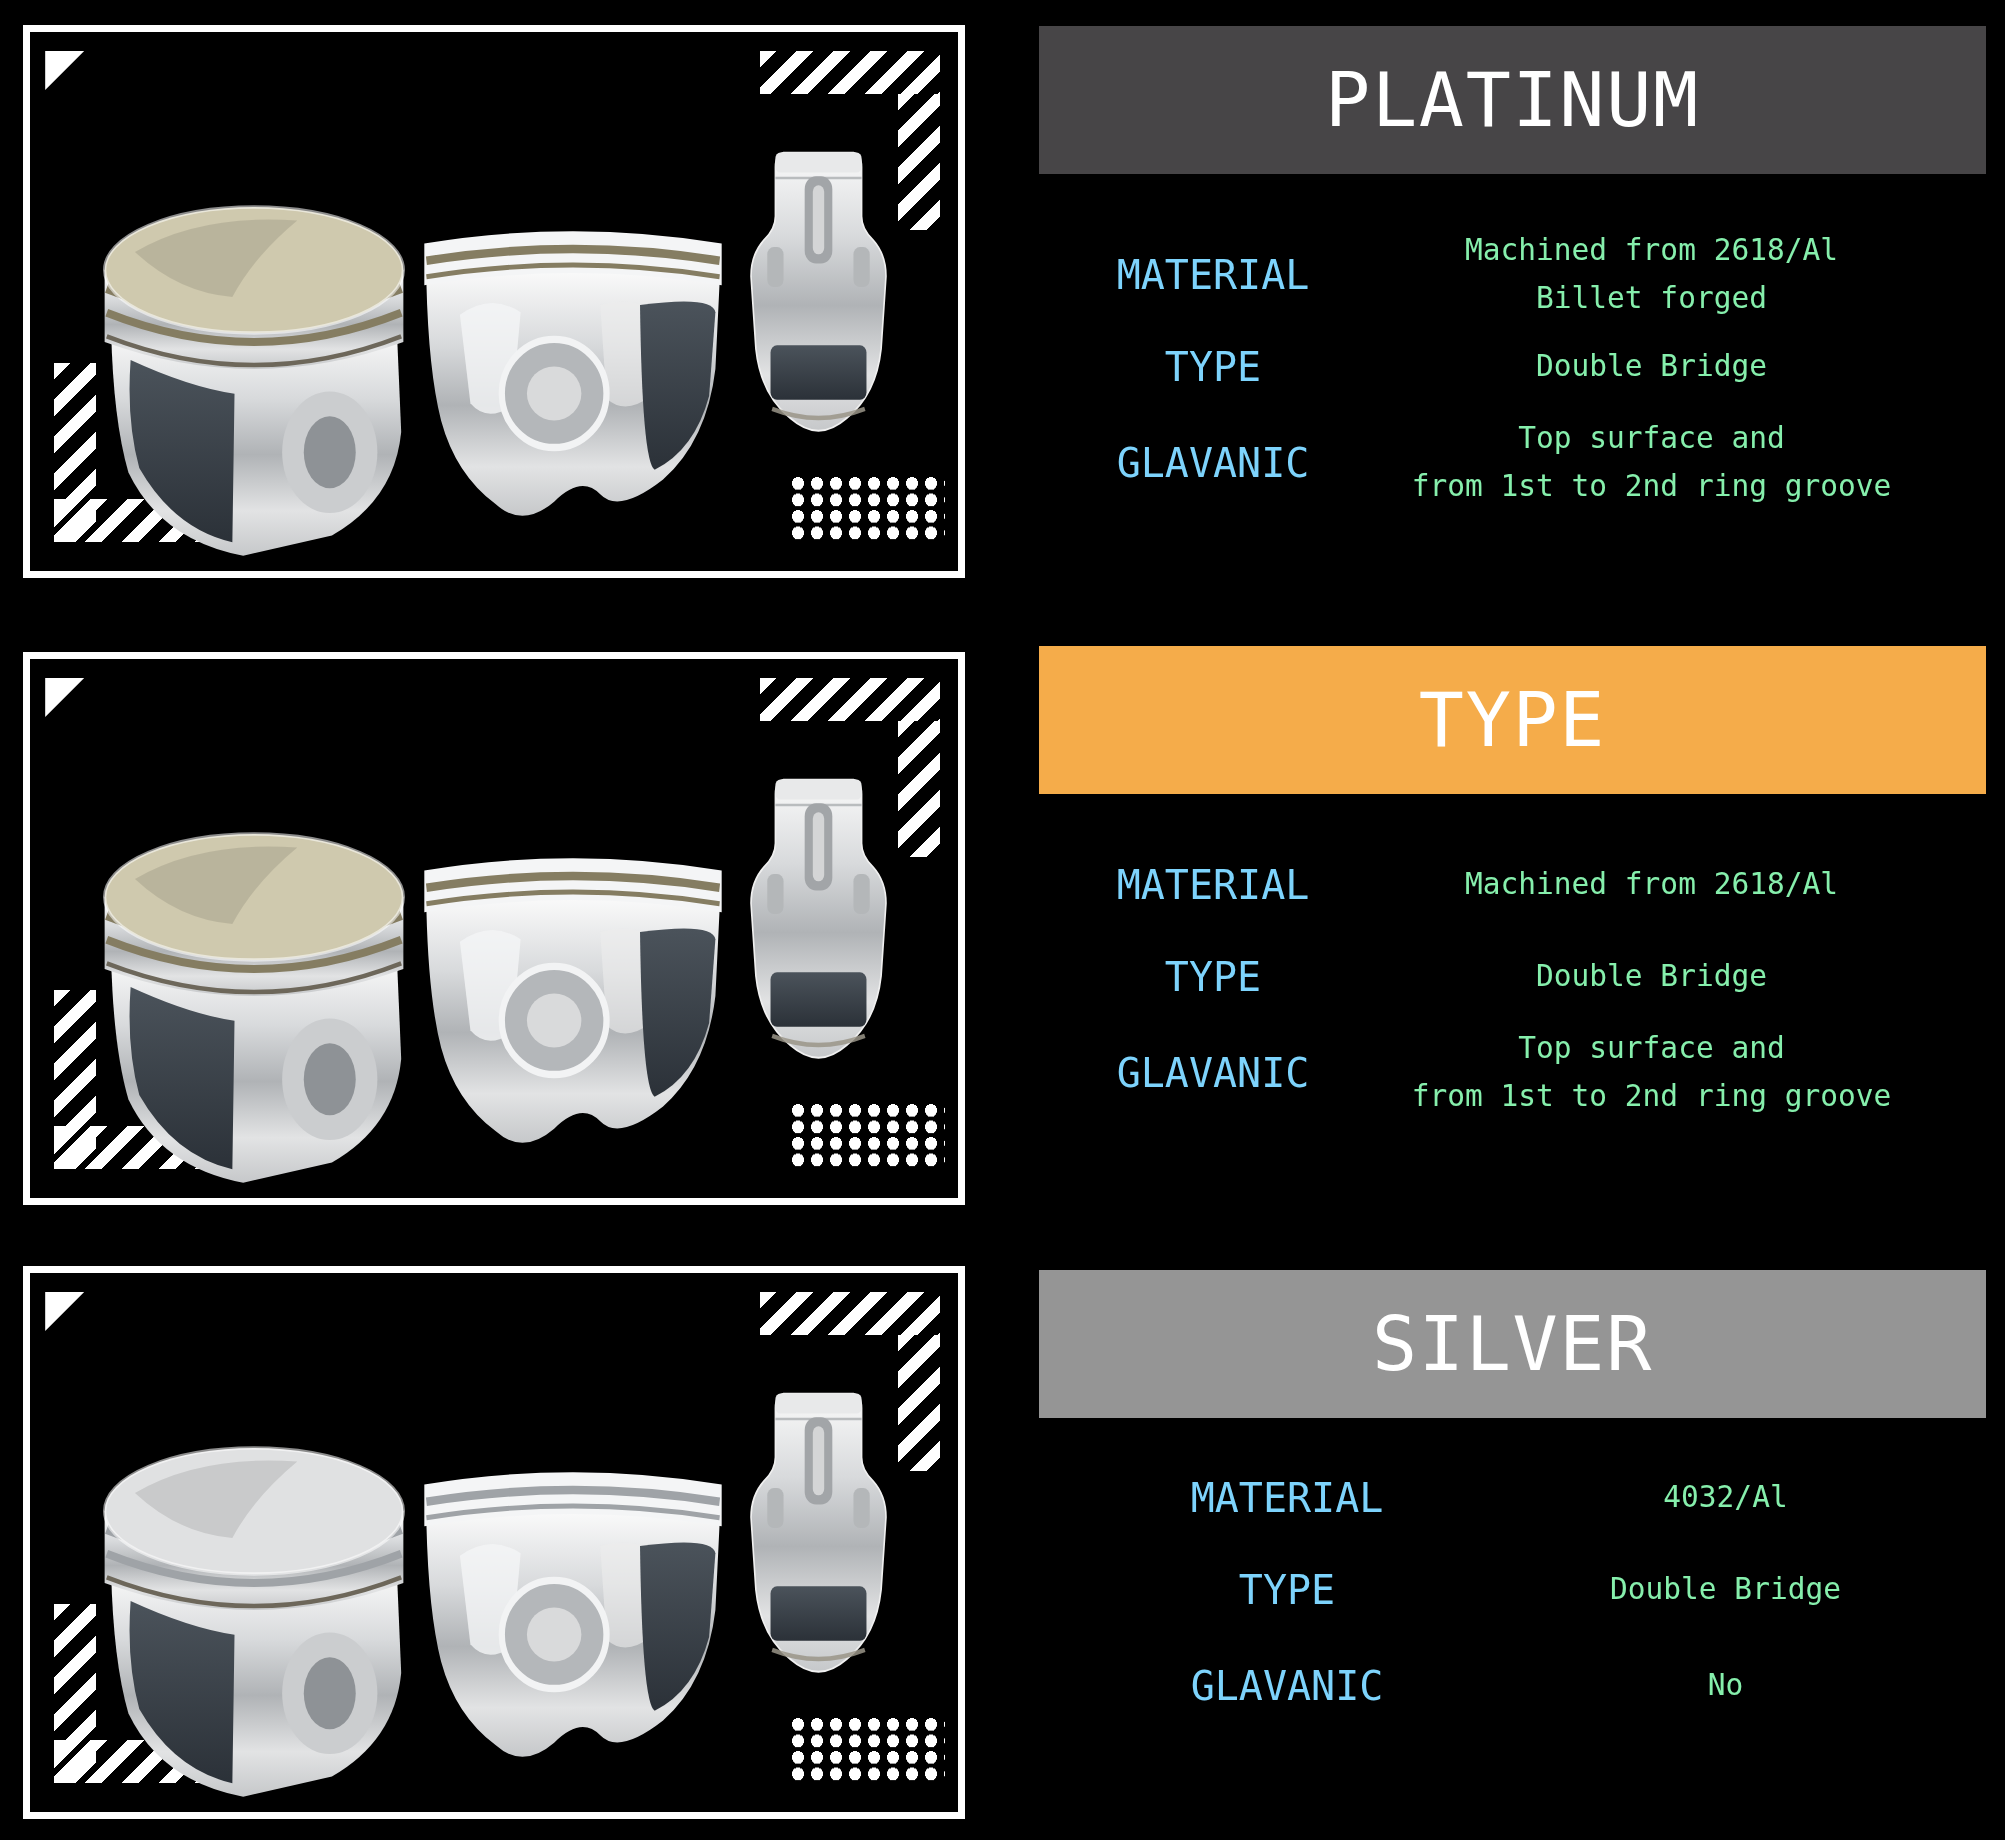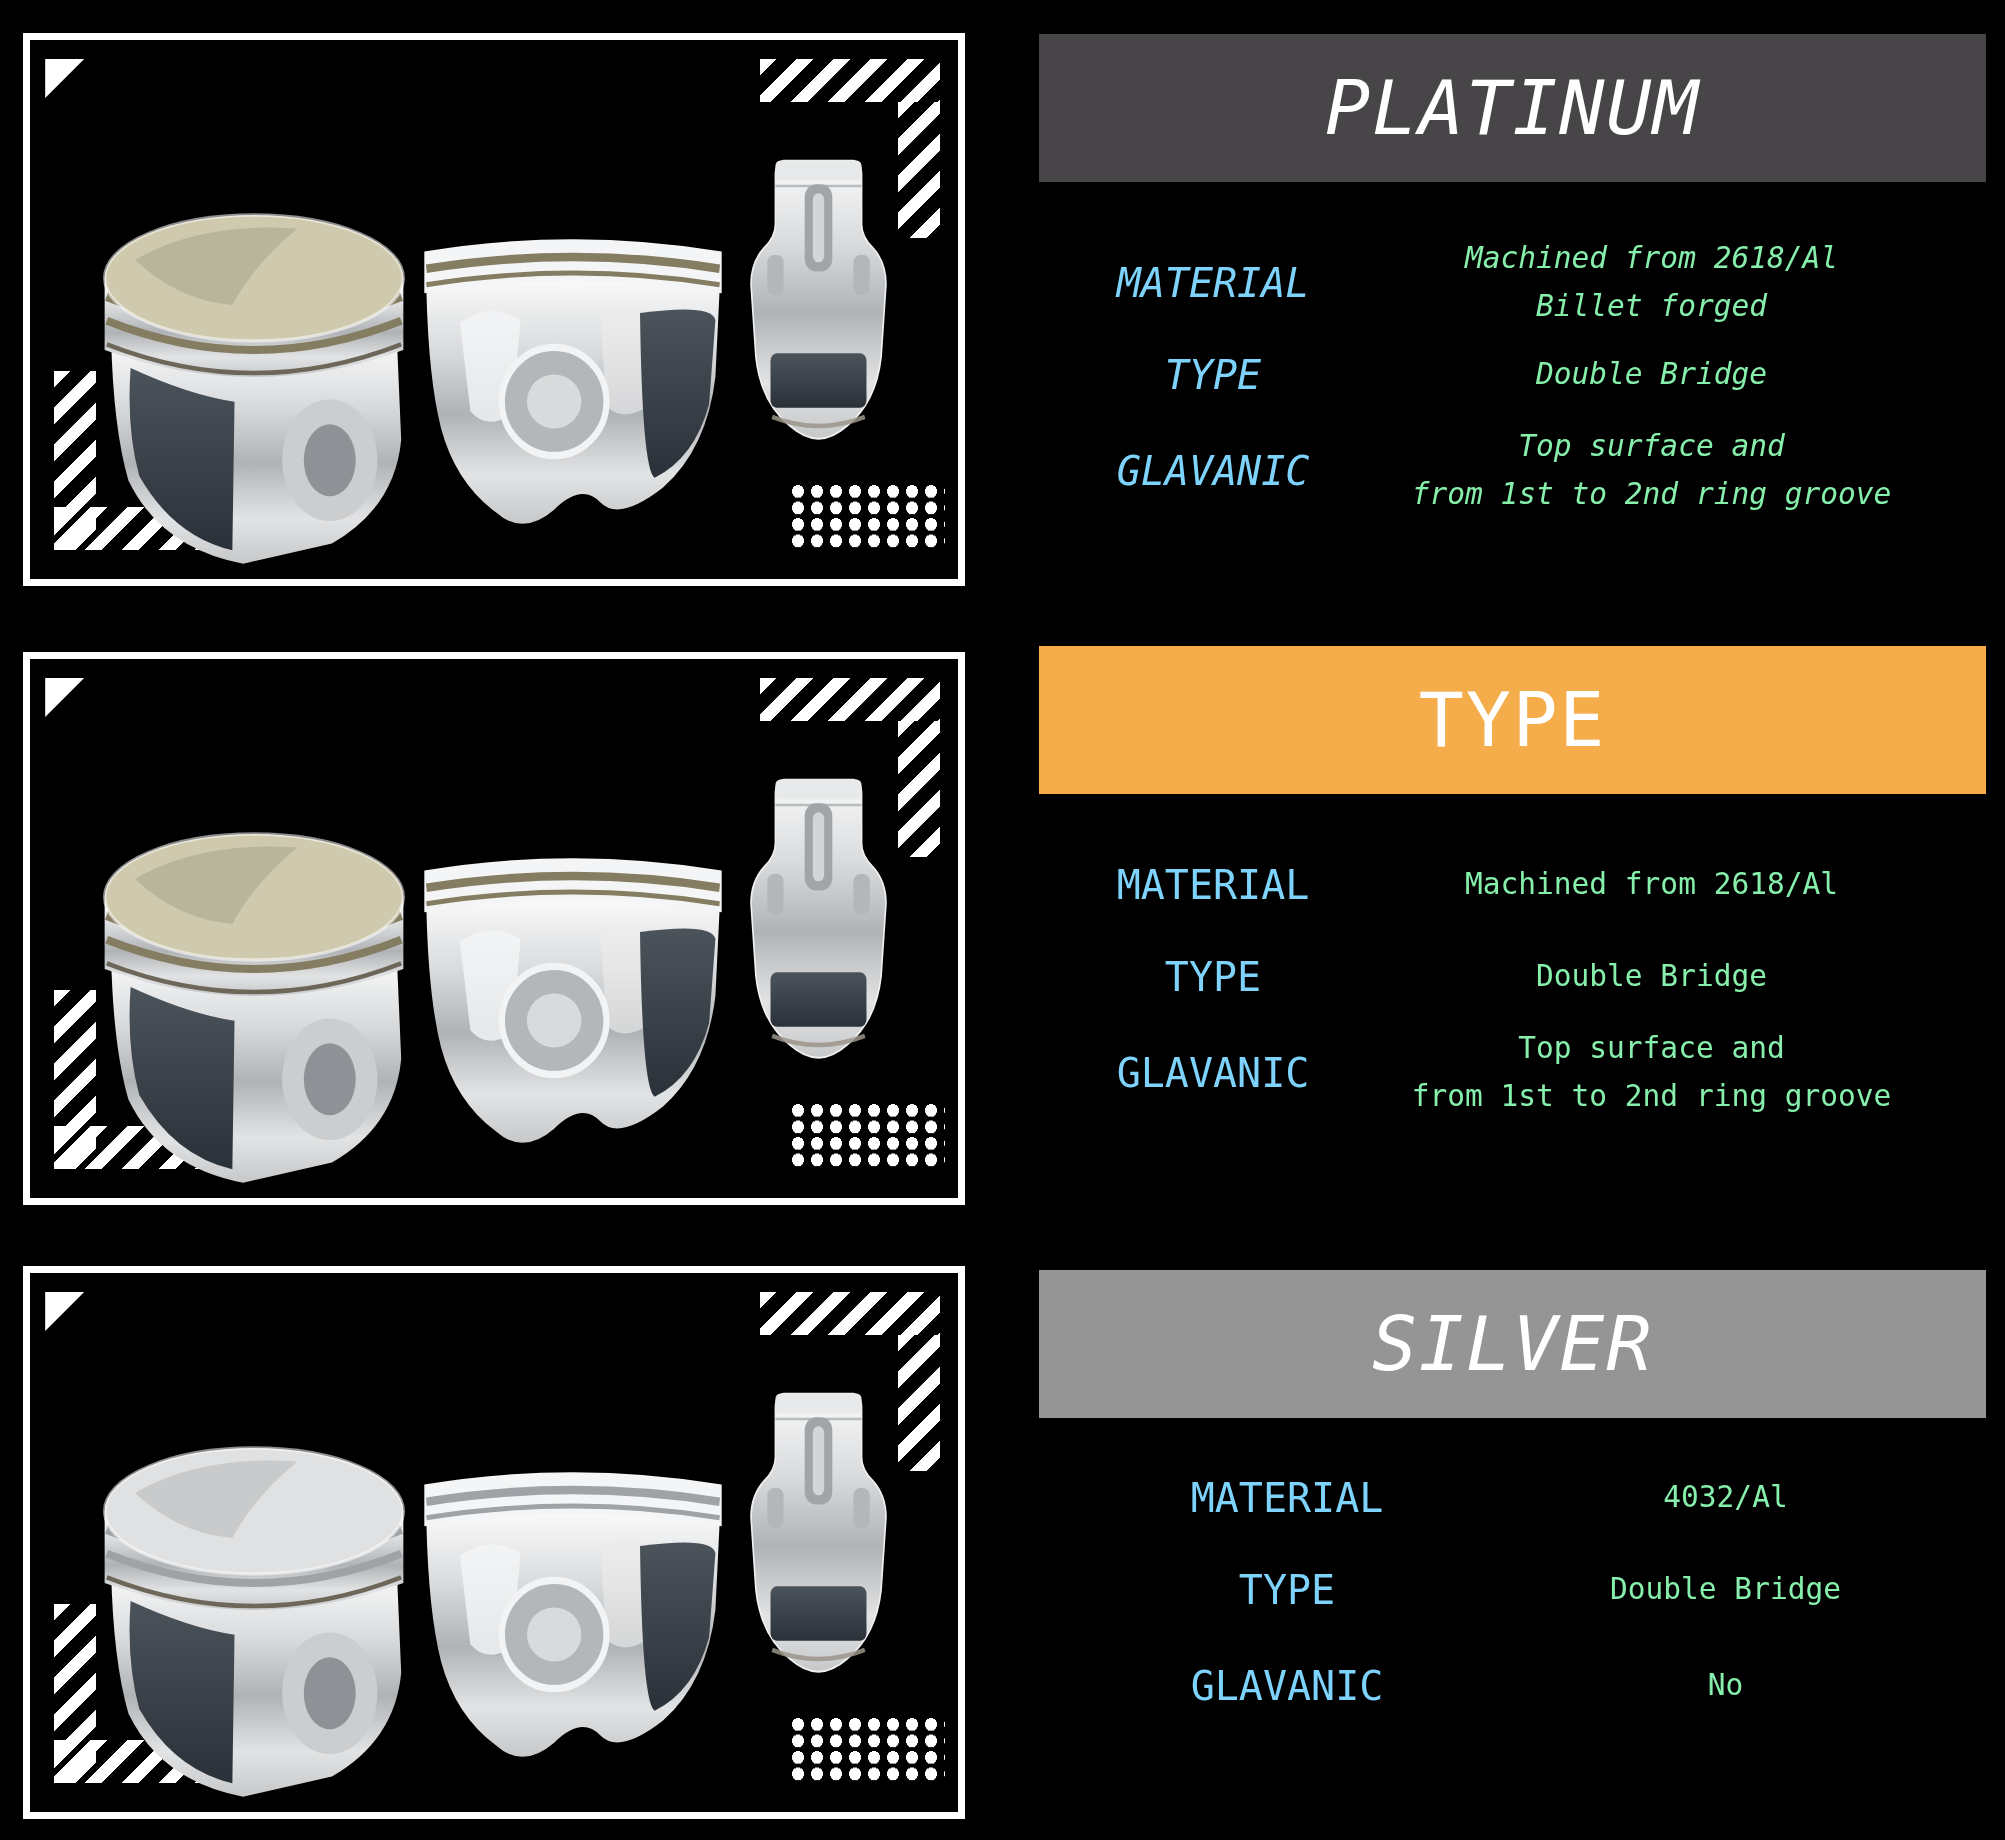--- a/index.html
+++ b/index.html
@@ -7,21 +7,21 @@
     position:relative;
     width:2006px;height:1841px;
     background:#000;
     font-family:"DejaVu Sans Mono","Liberation Mono",monospace;
     color:#fff;
     overflow:hidden;
   }
   .defs-svg{position:absolute;width:0;height:0;overflow:hidden;}
 
   .tier{position:absolute;left:0;width:2006px;height:614px;}
-  .sec1{top:12px;font-style:italic;}
+  .sec1{top:4px;}
   .sec2{top:614px;}
   .sec3{top:1227px;}
 
   .sec1,.sec2{--crown:#cfc9ae;--ring:#857d62;}
   .sec3{--crown:#e0e1e2;--ring:#9fa3a7;}
 
   
   .photo-panel{
     position:absolute;left:22.6px;width:928px;height:539px;
     border:7px solid #fff;background:#000;
@@ -56,21 +56,21 @@
   .pb{left:365px;top:155px;width:356px;height:381px;}
   .pc{left:695px;top:106px;width:187px;height:300px;}
 
   
   .banner{
     position:absolute;left:1039px;width:947px;height:148px;
     display:flex;align-items:center;justify-content:center;
   }
   .sec1 .banner{top:22px;}
   .sec2 .banner{top:32px;}
-  .sec3 .banner{top:43px;font-style:italic;}
+  .sec3 .banner{top:43px;}
   .banner-title{
     font-size:75px;color:#fff;letter-spacing:1.7px;
   }
 
   .spec-row{
     position:absolute;left:1039px;width:947px;height:90px;
     display:flex;align-items:center;
   }
   .row-material{top:226px;}
   .row-type{top:318px;}

